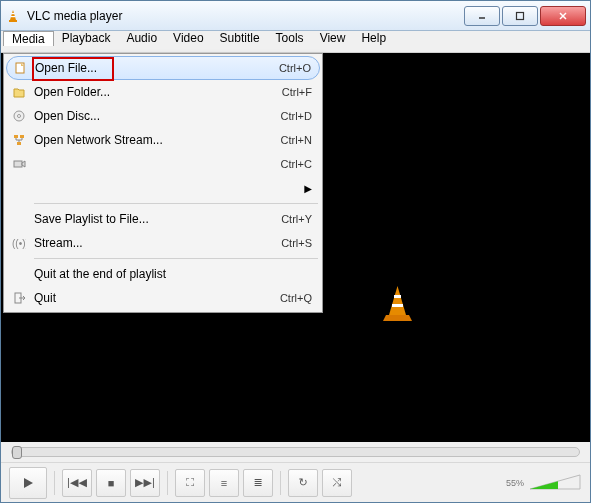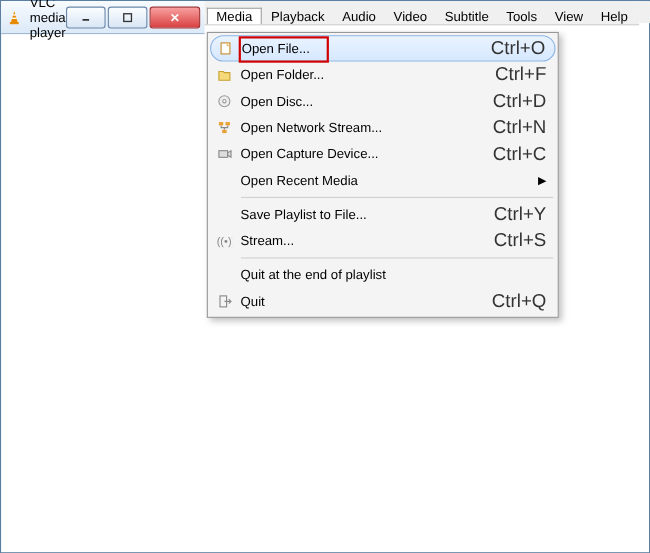--- a/index.html
+++ b/index.html
@@ -1,34 +1,34 @@
 <!DOCTYPE html>
 <html><head>
 <meta charset="utf-8">
 <style>
 * { margin: 0; padding: 0; box-sizing: border-box; font-family: "Segoe UI", Tahoma, sans-serif; }
 body { background: #fff; width: 591px; height: 503px; overflow: hidden; }
 
-.window { width: 591px; height: 503px; border: 1px solid #5a7fa0; display: flex; flex-direction: row; }
+.window { width: 591px; height: 503px; border: 1px solid #5a7fa0; display: flex; flex-direction: column; }
 
 .titlebar { height: 30px; background: linear-gradient(#f7fbff,#dce9f7); display:flex; align-items:center; padding:0 4px; border-bottom:1px solid #a0b8d0; }
 .titlebar .icon { width:16px; height:16px; margin-right:6px; }
 .title-text { font-size:12px; color:#000; flex:1; }
 .win-controls { display:flex; gap:2px; }
 .win-btn { width:36px; height:20px; border:1px solid #6a87a8; border-radius:3px; background:linear-gradient(#fbfdff,#d8e6f5); font-size:10px; display:flex; align-items:center; justify-content:center; cursor:pointer; }
 .win-btn.close { background:linear-gradient(#f8a0a0,#d94040); border-color:#a03030; color:#fff; width:46px; }
 
-.menubar { height:22px; background:#f0f0f0; display:flex; align-items:flex-end; border-bottom:1px solid #d0d0d0; font-size:12px; padding:0 2px; }
+.menubar { height:22px; background:#f0f0f0; display:flex; align-items:flex-start; border-bottom:1px solid #d0d0d0; font-size:12px; padding:0 2px; }
 .menu-item { padding:0 8px; display:flex; align-items:center; cursor:pointer; }
 .menu-item.active { background:#fff; border:1px solid #a0a0a0; border-bottom:none; }
 .dropdown-wrapper { position:relative; }
 .dropdown { position:absolute; top:22px; left:0; width:320px; background:#f4f4f4; border:1px solid #989898; box-shadow:3px 3px 6px rgba(0,0,0,0.25); z-index:10; padding:2px; }
 .dd-row { height:24px; display:flex; align-items:center; font-size:12px; cursor:pointer; position:relative; padding-left:28px; padding-right:8px; }
 .dd-row.hl { background:linear-gradient(#eaf3ff,#d6e8ff); border:1px solid #8ab4e8; border-radius:12px; }
-.dd-row .shortcut { margin-left:auto; color:#333; font-size:17px; }
+.dd-row .shortcut { margin-left:auto; color:#333; font-size:11px; }
 .dd-row .submenu-arrow { margin-left:auto; font-size:10px; }
 .dd-sep { height:1px; background:#d0d0d0; margin:3px 2px 3px 28px; }
 .dd-icon { position:absolute; left:5px; width:16px; height:16px; display:flex; align-items:center; justify-content:center; }
 .red-box { position:absolute; border:2px solid #d00000; top:0px; left:25px; width:82px; height:24px; pointer-events:none; }
 
 .video-area { flex:1; background:#000; position:relative; }
 .vlc-cone { position:absolute; right:175px; top:230px; width:35px; height:40px; }
 
 .seek { height:20px; background:#f0f0f0; display:flex; align-items:center; padding:0 10px; }
 .seek-track { flex:1; height:10px; background:#e4e4e4; border:1px solid #c0c0c0; border-radius:5px; position:relative; }
@@ -125,25 +125,23 @@
             <span>Open Network Stream...</span>
             <span class="shortcut">Ctrl+N</span>
           </div>
           <div class="dd-row">
             <span class="dd-icon">
               <svg width="14" height="14">
                 <rect x="2" y="4" width="8" height="6" fill="#ddd" stroke="#888"></rect>
                 <polygon points="10,6 13,4 13,10 10,8" fill="#ddd" stroke="#888"></polygon>
               </svg>
             </span>
-            <span>Open Capture Device...</span>
             <span class="shortcut">Ctrl+C</span>
           </div>
           <div class="dd-row">
-            <span>Open Recent Media</span>
             <span class="submenu-arrow">▶</span>
           </div>
           <div class="dd-sep"></div>
           <div class="dd-row">
             <span>Save Playlist to File...</span>
             <span class="shortcut">Ctrl+Y</span>
           </div>
           <div class="dd-row">
             <span class="dd-icon">
               <svg width="14" height="14">
@@ -206,15 +204,24 @@
     <div class="ctrl-btn">■</div>
     <div class="ctrl-btn">▶▶|</div>
     <div class="ctrl-sep"></div>
     <div class="ctrl-btn">⛶</div>
     <div class="ctrl-btn">≡</div>
     <div class="ctrl-btn">≣</div>
     <div class="ctrl-sep"></div>
     <div class="ctrl-btn">↻</div>
     <div class="ctrl-btn">⤭</div>
 
+    <div class="volume">
+      <span class="vol-pct">55%</span>
+      <span class="vol-tri">
+        <svg width="54" height="20" viewBox="0 0 54 20">
+          <polygon points="2,16 52,16 52,2" fill="none" stroke="#bbb" stroke-width="1"></polygon>
+          <polygon points="2,16 30,16 30,8.2" fill="#35c41b"></polygon>
+        </svg>
+      </span>
+    </div>
   </div>
 
 </div>
 
 </body></html>

